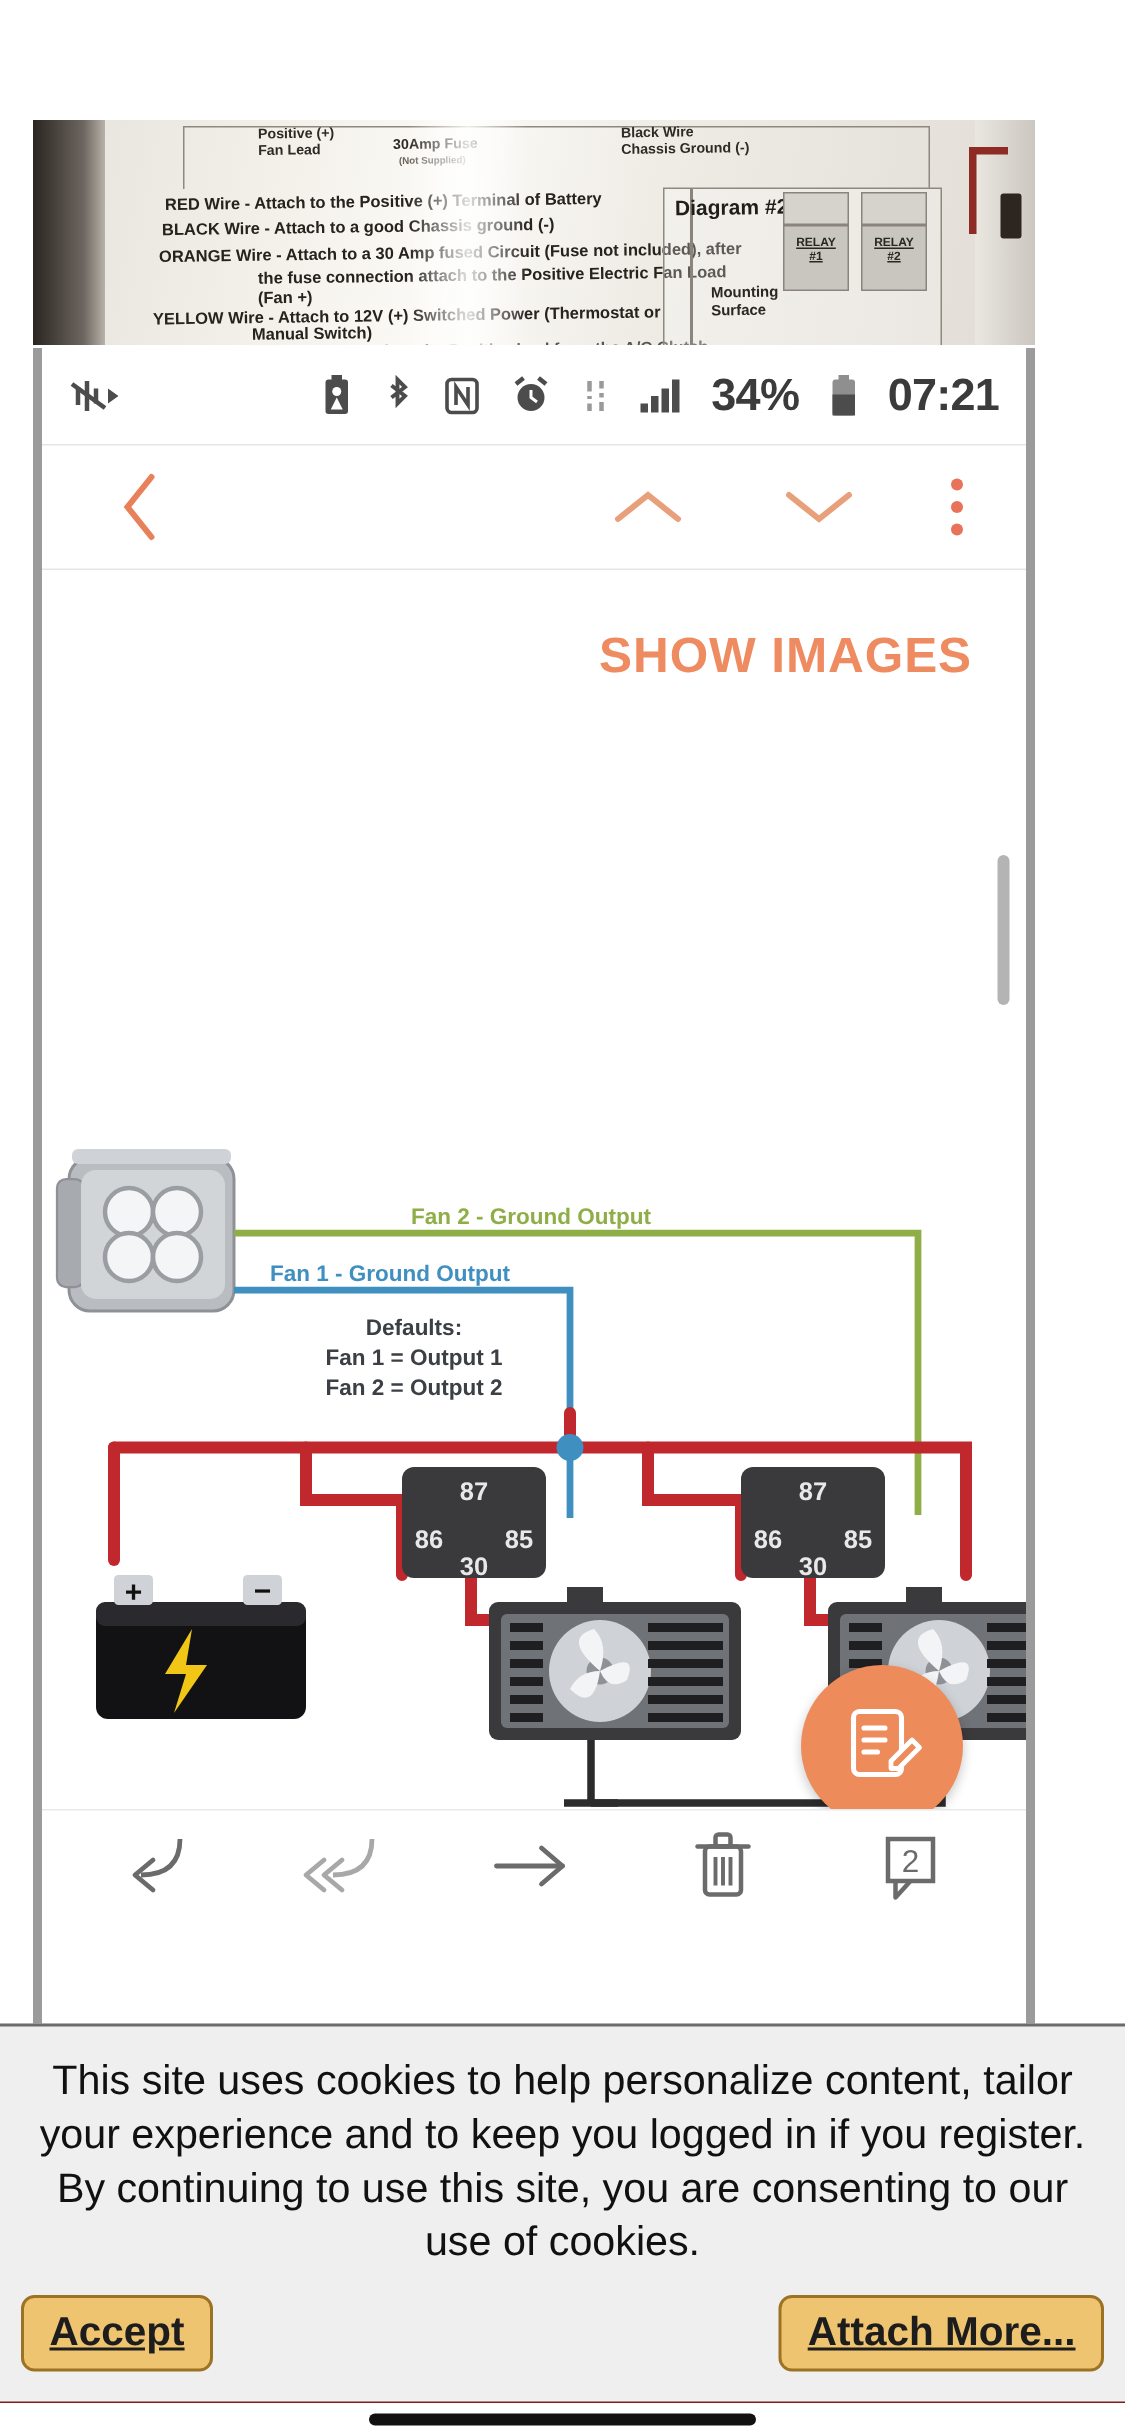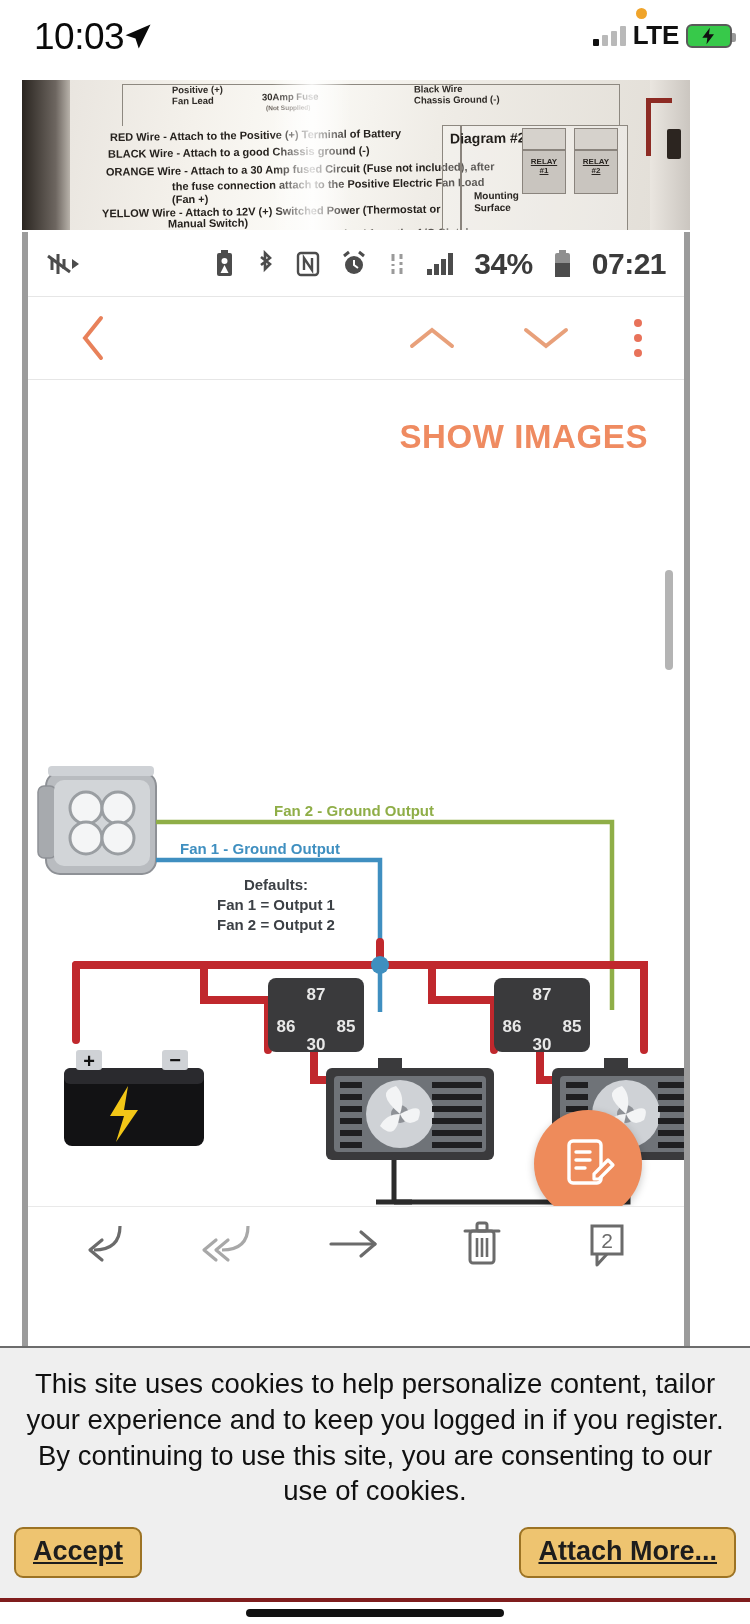--- a/index.html
+++ b/index.html
@@ -137,21 +137,21 @@
     position: absolute; left: 0; bottom: 0; width: 100%; height: 74px;
     border-top: 1px solid #e9e9e9; background: #fff;
     display: flex; align-items: center; justify-content: space-around; padding: 0 14px;
   }
   .act { color: #6b6b6b; display: flex; align-items: center; justify-content: center;
     width: 90px; height: 64px; cursor: pointer; }
 
   
   .cookie {
     position: absolute; left: 0; bottom: 22px; width: 750px;
-    background: #efefef; border-top: 2px solid #6c6c6c; border-bottom: 4px solid #7f1d1d;
+    background: #efefef; border-top: 2px solid #6c6c6c; border-bottom: 1px solid #7f1d1d;
     padding: 18px 14px 20px;
   }
   .cookie-text {
     font-size: 27.5px; line-height: 1.3; color: #111; text-align: center;
     font-family: "Liberation Sans", sans-serif;
   }
   .cookie-btns { display: flex; justify-content: space-between; gap: 12px; margin-top: 18px; }
   .cbtn {
     background: #eec470; border: 2px solid #9c7324; border-radius: 9px;
     padding: 7px 17px 9px; font-size: 27px; font-weight: 700; color: #1d1d1d;
@@ -161,43 +161,20 @@
   .home-ind {
     position: absolute; left: 50%; transform: translateX(-50%); bottom: 7px;
     width: 258px; height: 8px; background: #111; border-radius: 5px;
   }
 </style>
 </head>
 <body>
 
 <div class="screen">
 
-  <div class="ios-status">
-    <div class="ios-time">10:03</div>
-    <div class="ios-loc">
-      <svg width="30" height="30" viewBox="0 0 24 24">
-          <path d="M22 2L2 10.5l8 2.6 2.6 8z" fill="#0a0a0a"></path>
-        </svg>
-    </div>
-    <div class="amber-dot"></div>
-    <div class="ios-right">
-      <div class="sig-bars">
-        <i class="on"></i>
-          <i></i>
-          <i></i>
-          <i></i>
-      </div>
-      <div class="lte">LTE</div>
-      <div class="ios-batt">
-        <svg width="20" height="20" viewBox="0 0 24 24">
-            <path d="M13 2L4 14h6l-1 8 9-12h-6z" fill="#111"></path>
-          </svg>
-      </div>
-    </div>
-  </div>
 
   <div class="photo">
     <div class="paper"></div>
     <div class="edgeL"></div>
     <div class="edgeR"></div>
     <div class="ph-box1"></div>
 
     <div class="ph-t ph-small" style="left:150px; top:5px;">Positive (+)<br>Fan Lead</div>
     <div class="ph-t ph-small" style="left:240px; top:12px;">30Amp Fuse</div>
     <div class="ph-t ph-tiny" style="left:244px; top:24px;">(Not Supplied)</div>

